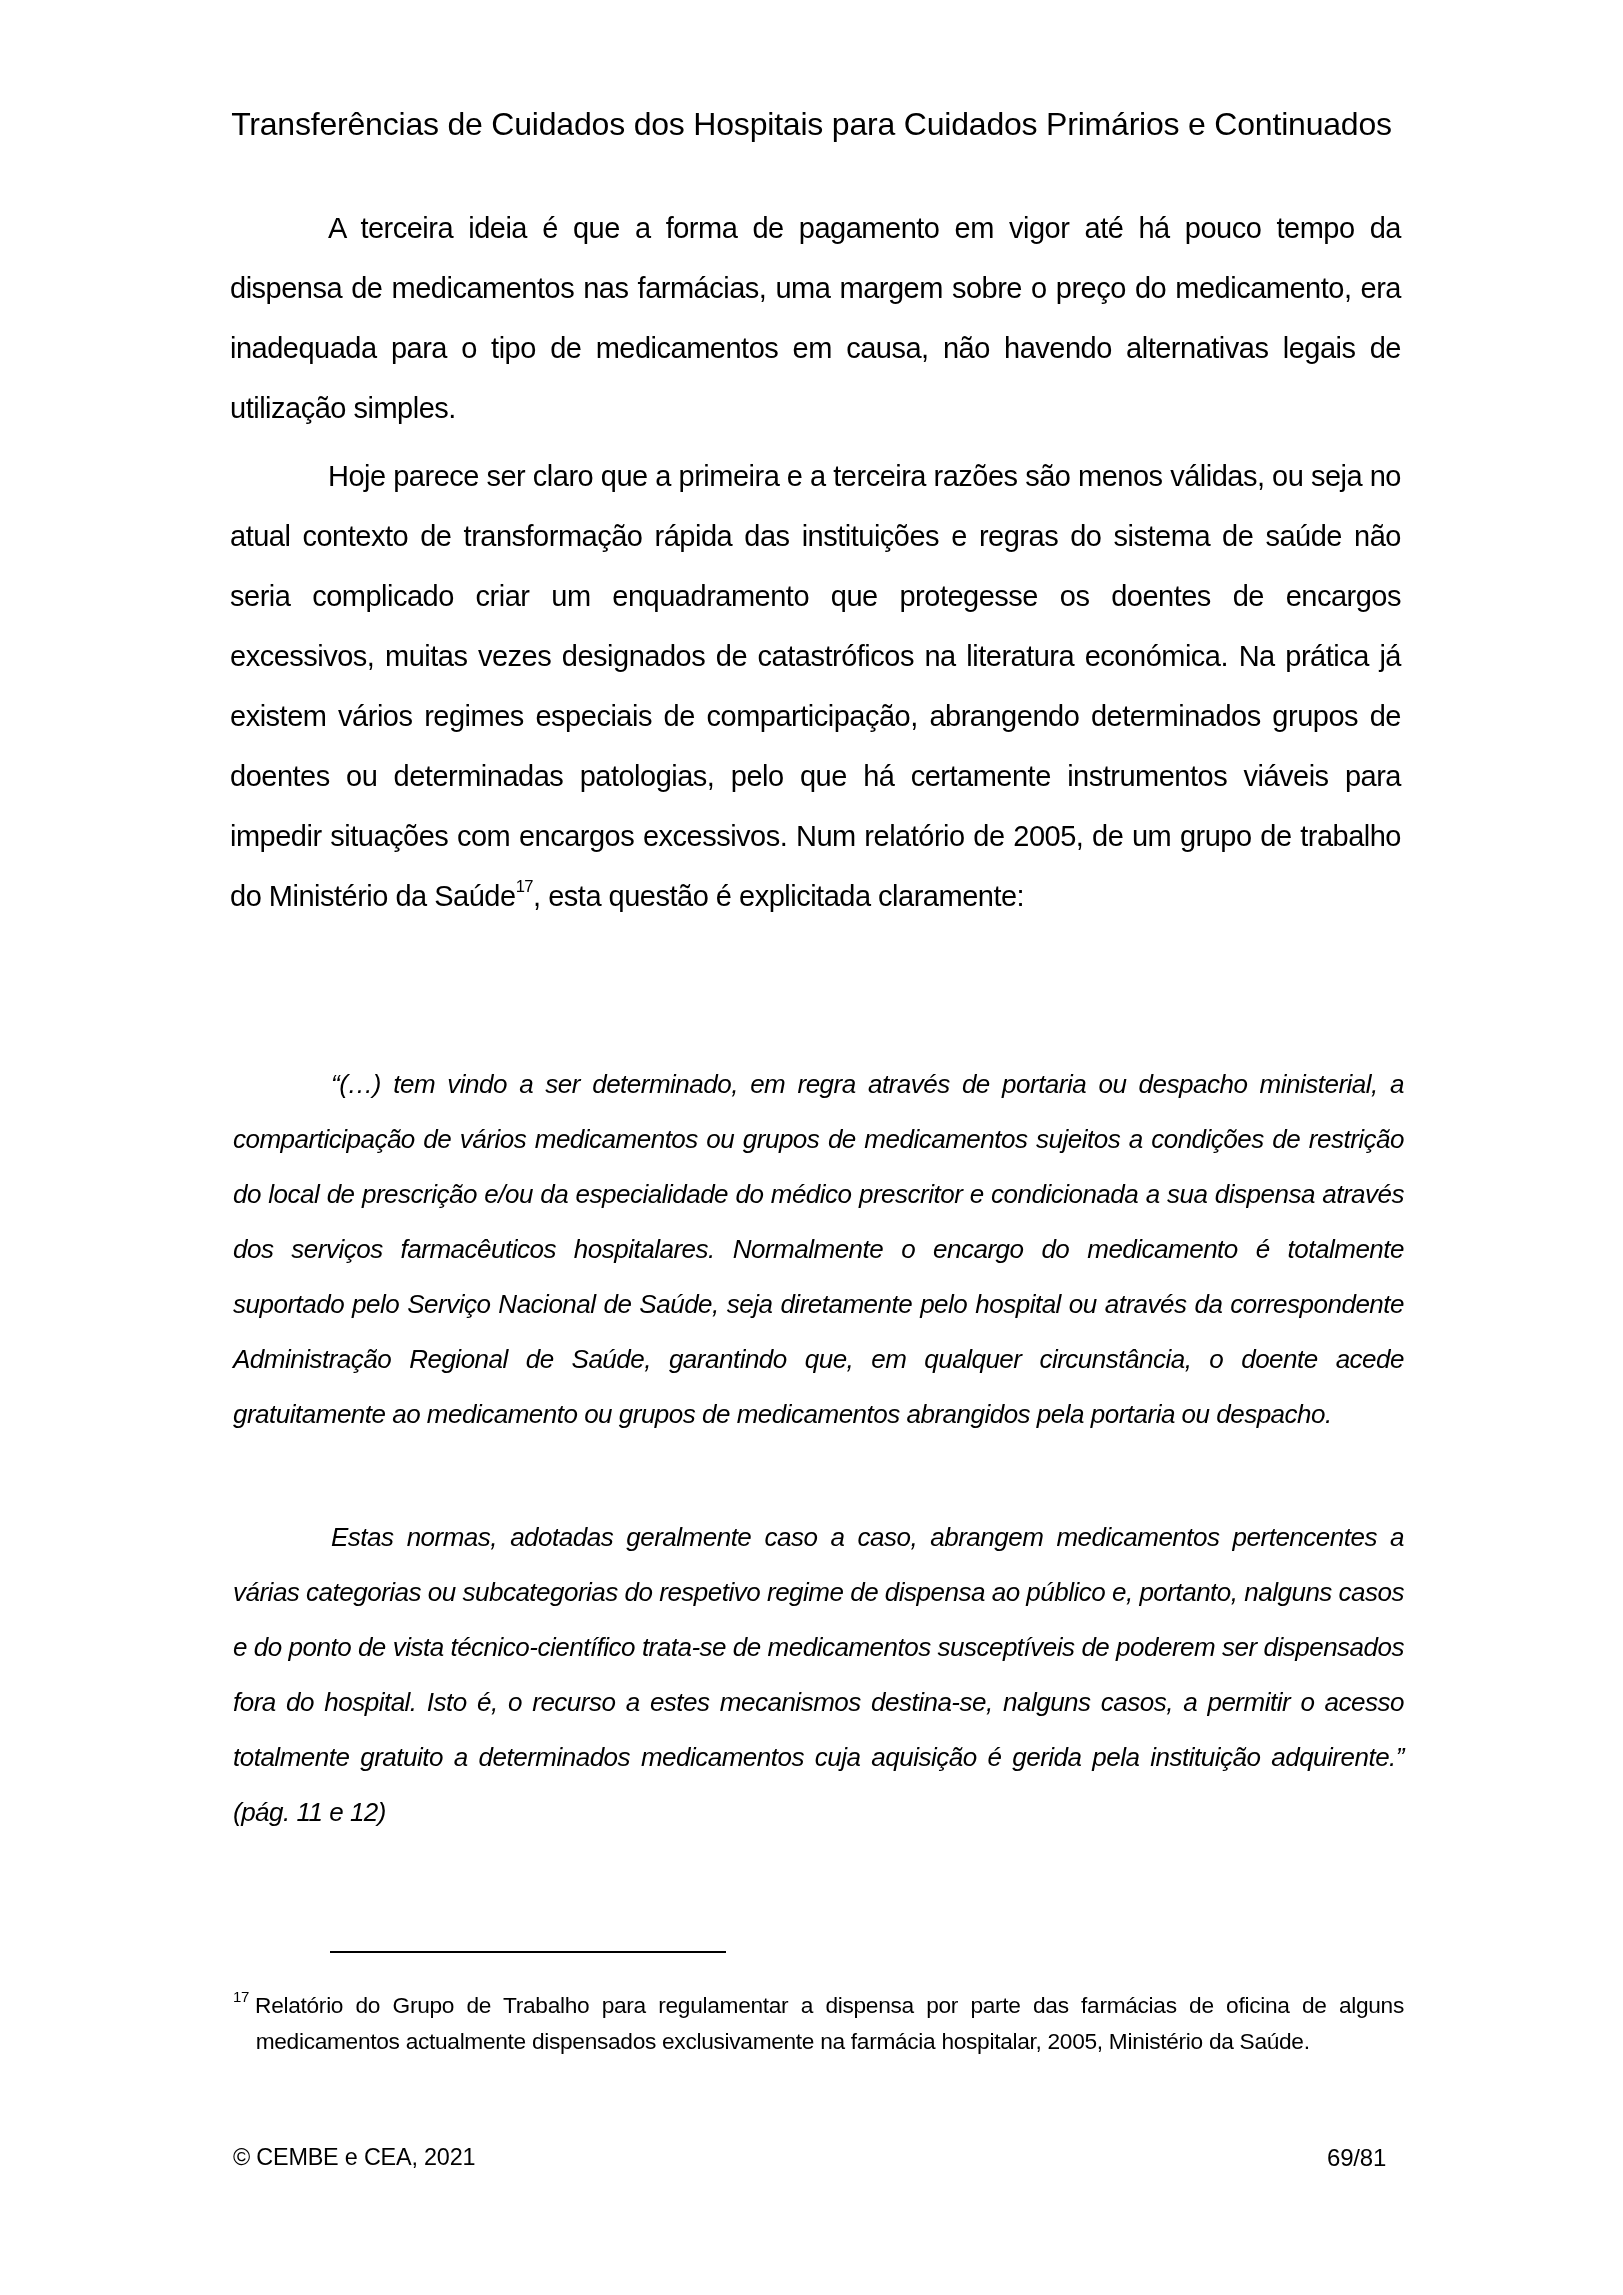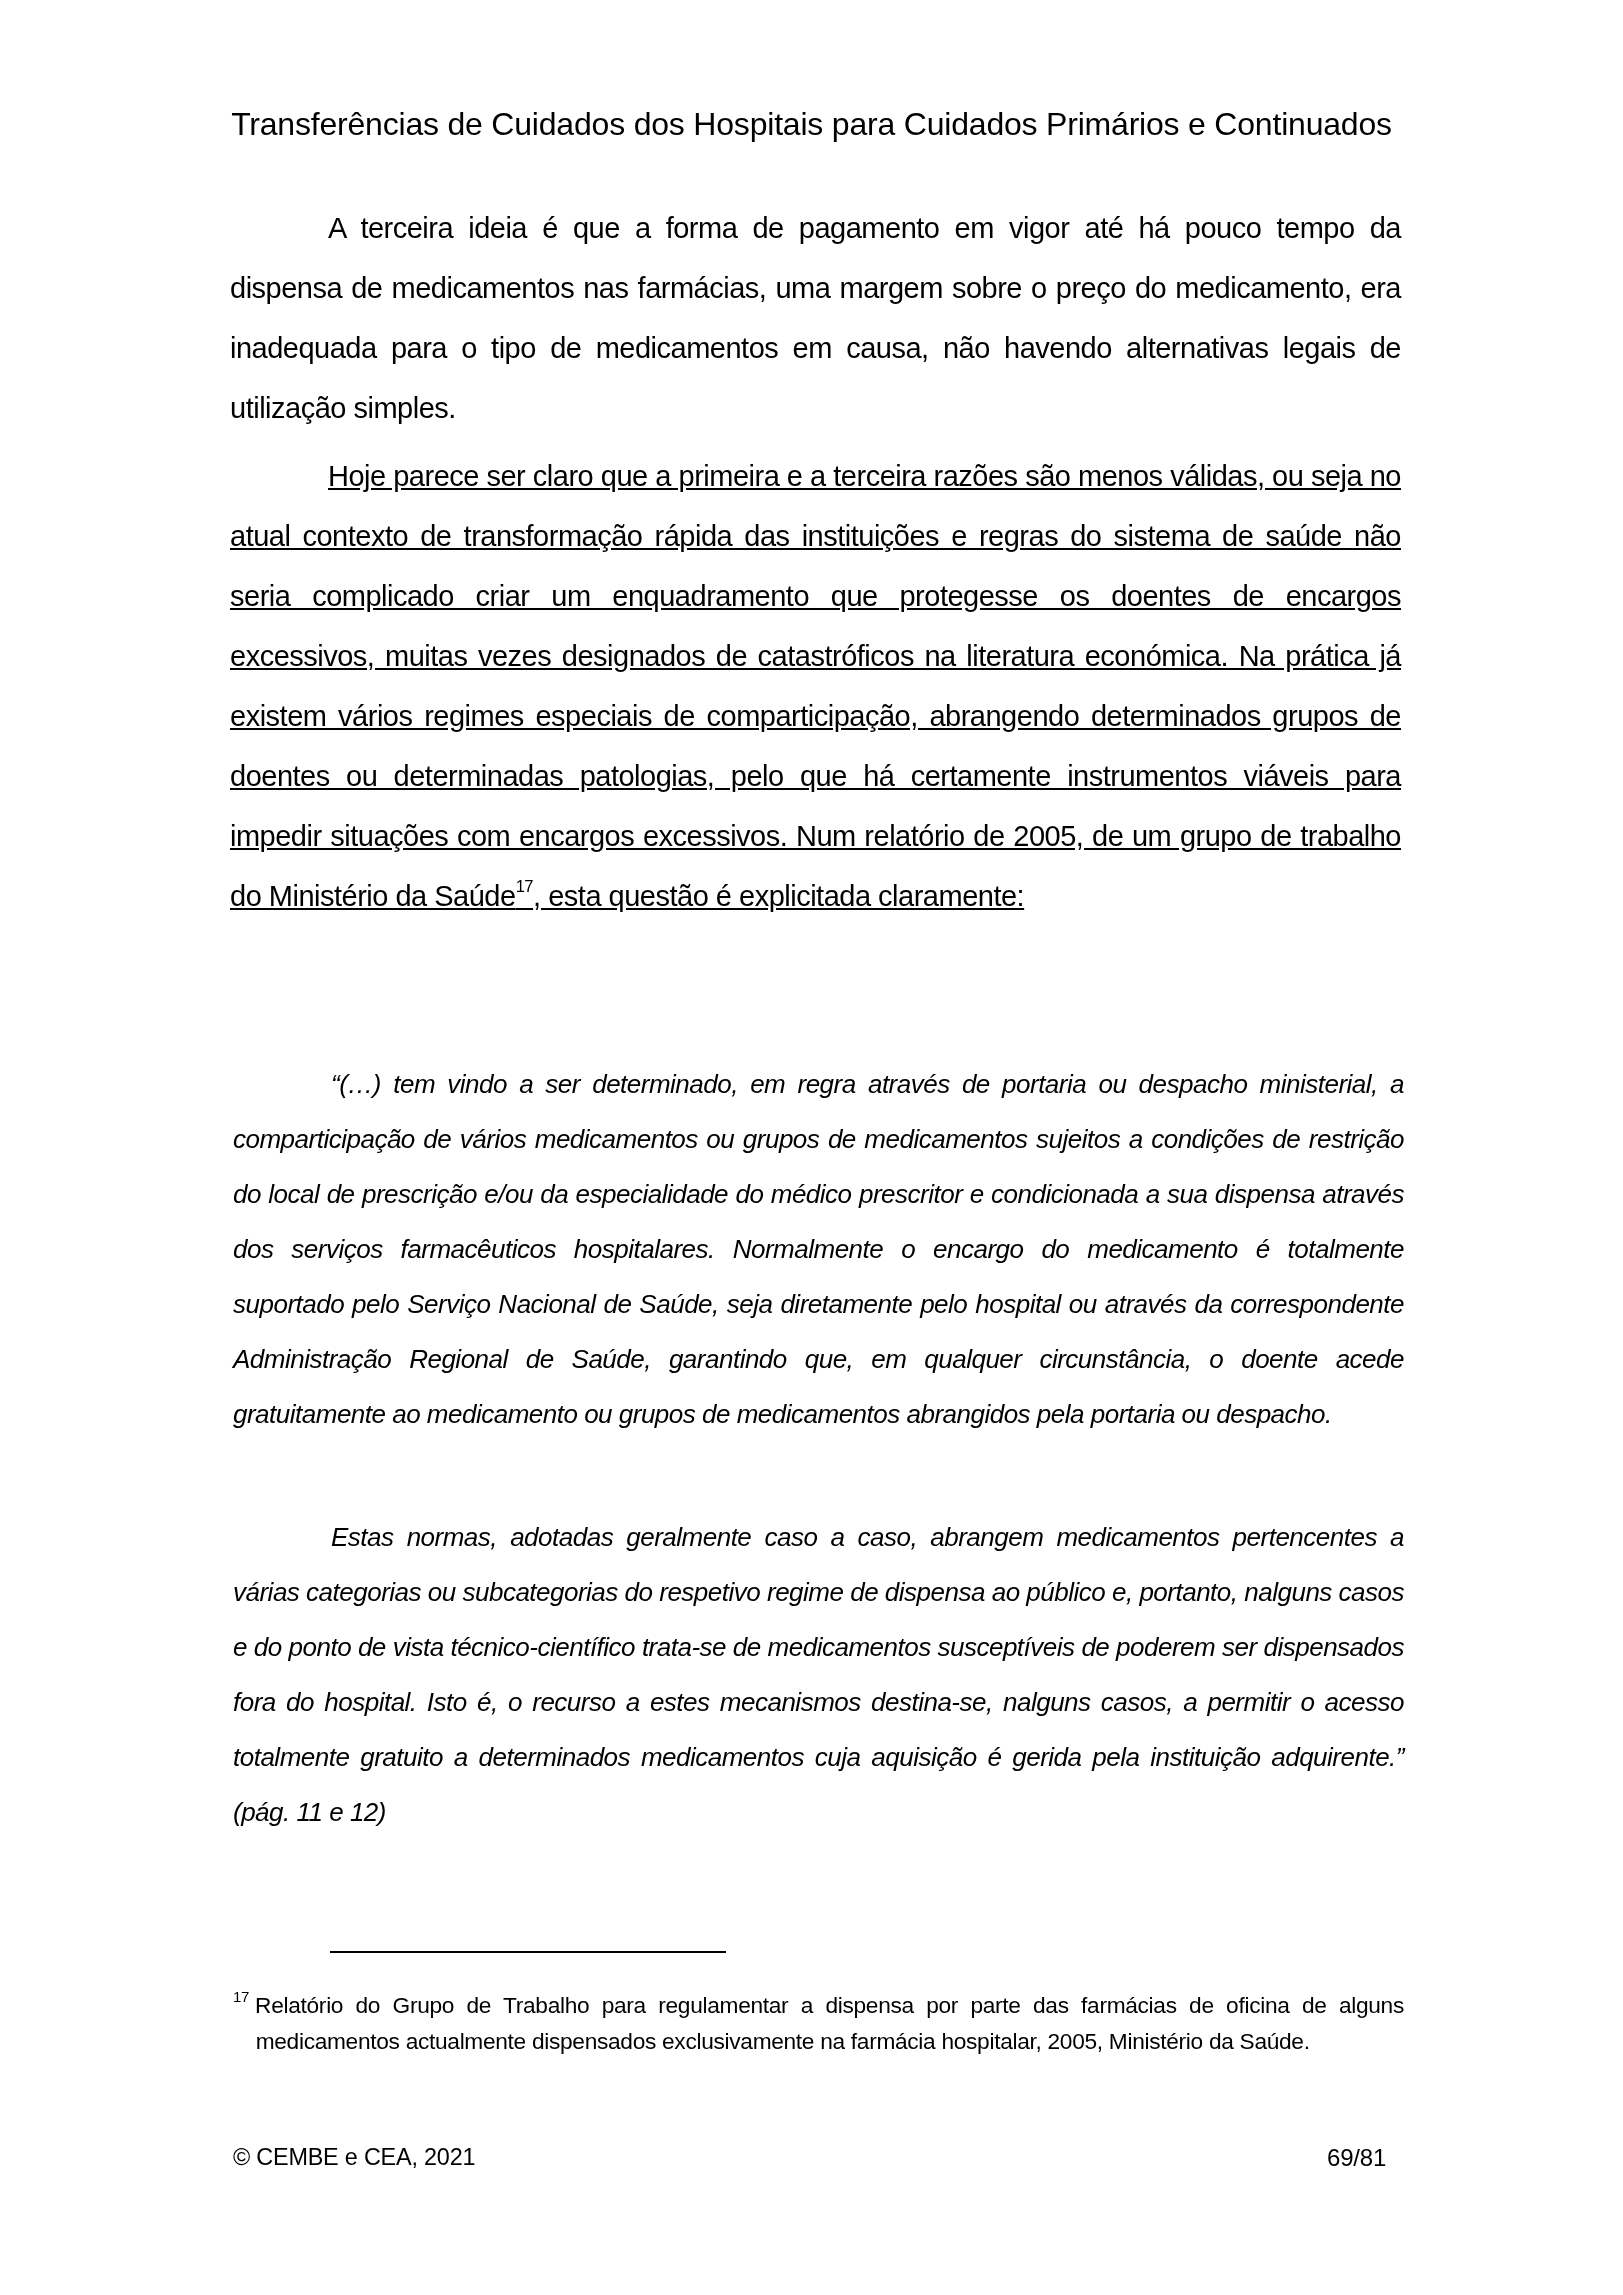--- a/index.html
+++ b/index.html
@@ -40,21 +40,21 @@
       font-size: 29px;
       line-height: 60px;
       letter-spacing: -0.5px;
       margin: 11px;
     }
     .body-text .indent {
       display: inline-block;
       width: 98px;
     }
     #para1 { top: 187px; }
-    #para2 { top: 435px; text-decoration: underline; }
+    #para2 { top: 435px; }
     .quote-text {
       position: absolute;
       left: 233px;
       width: 1171px;
       text-align: justify;
       font-size: 26px;
       font-style: italic;
       line-height: 55px;
       letter-spacing: -0.5px;
       margin: 0;

